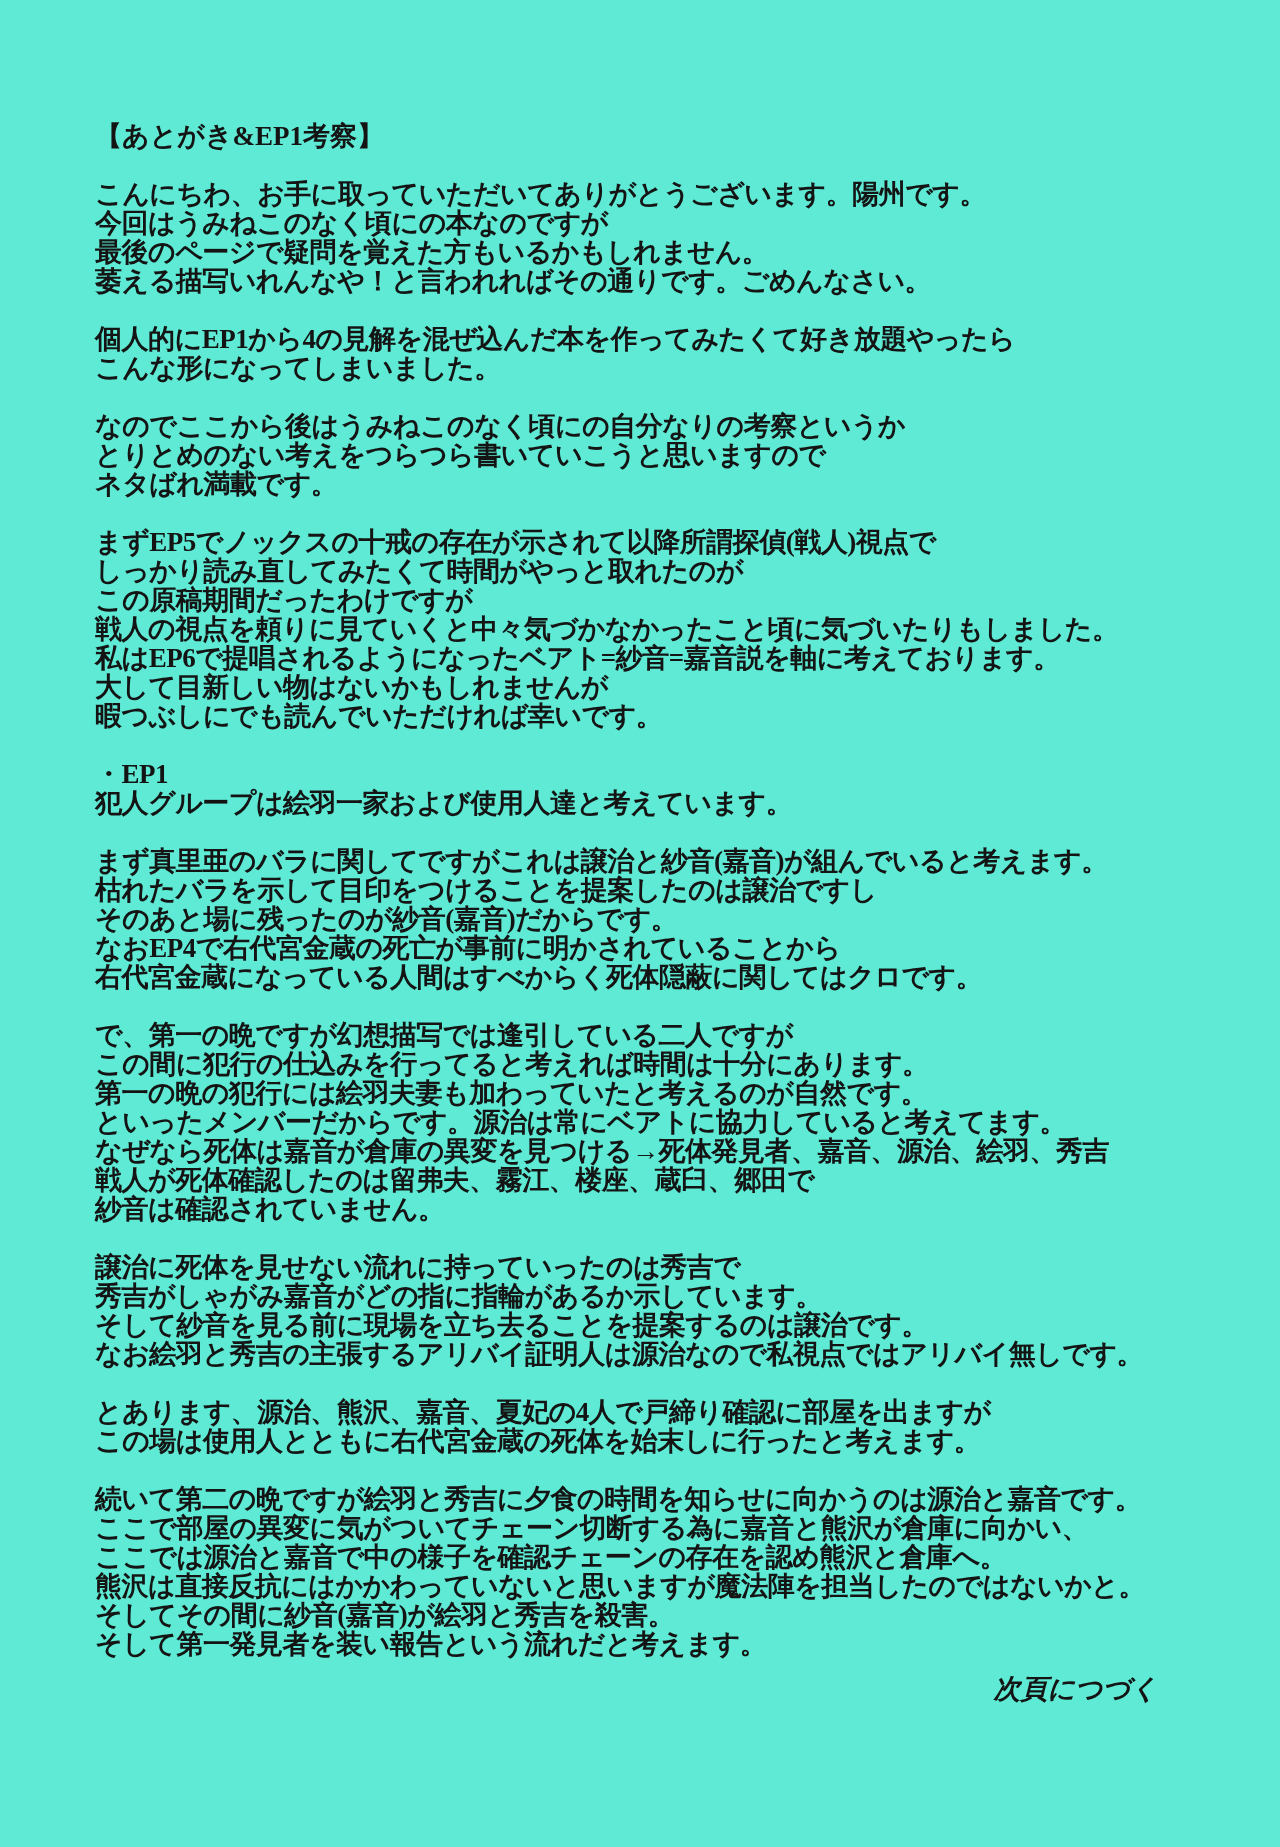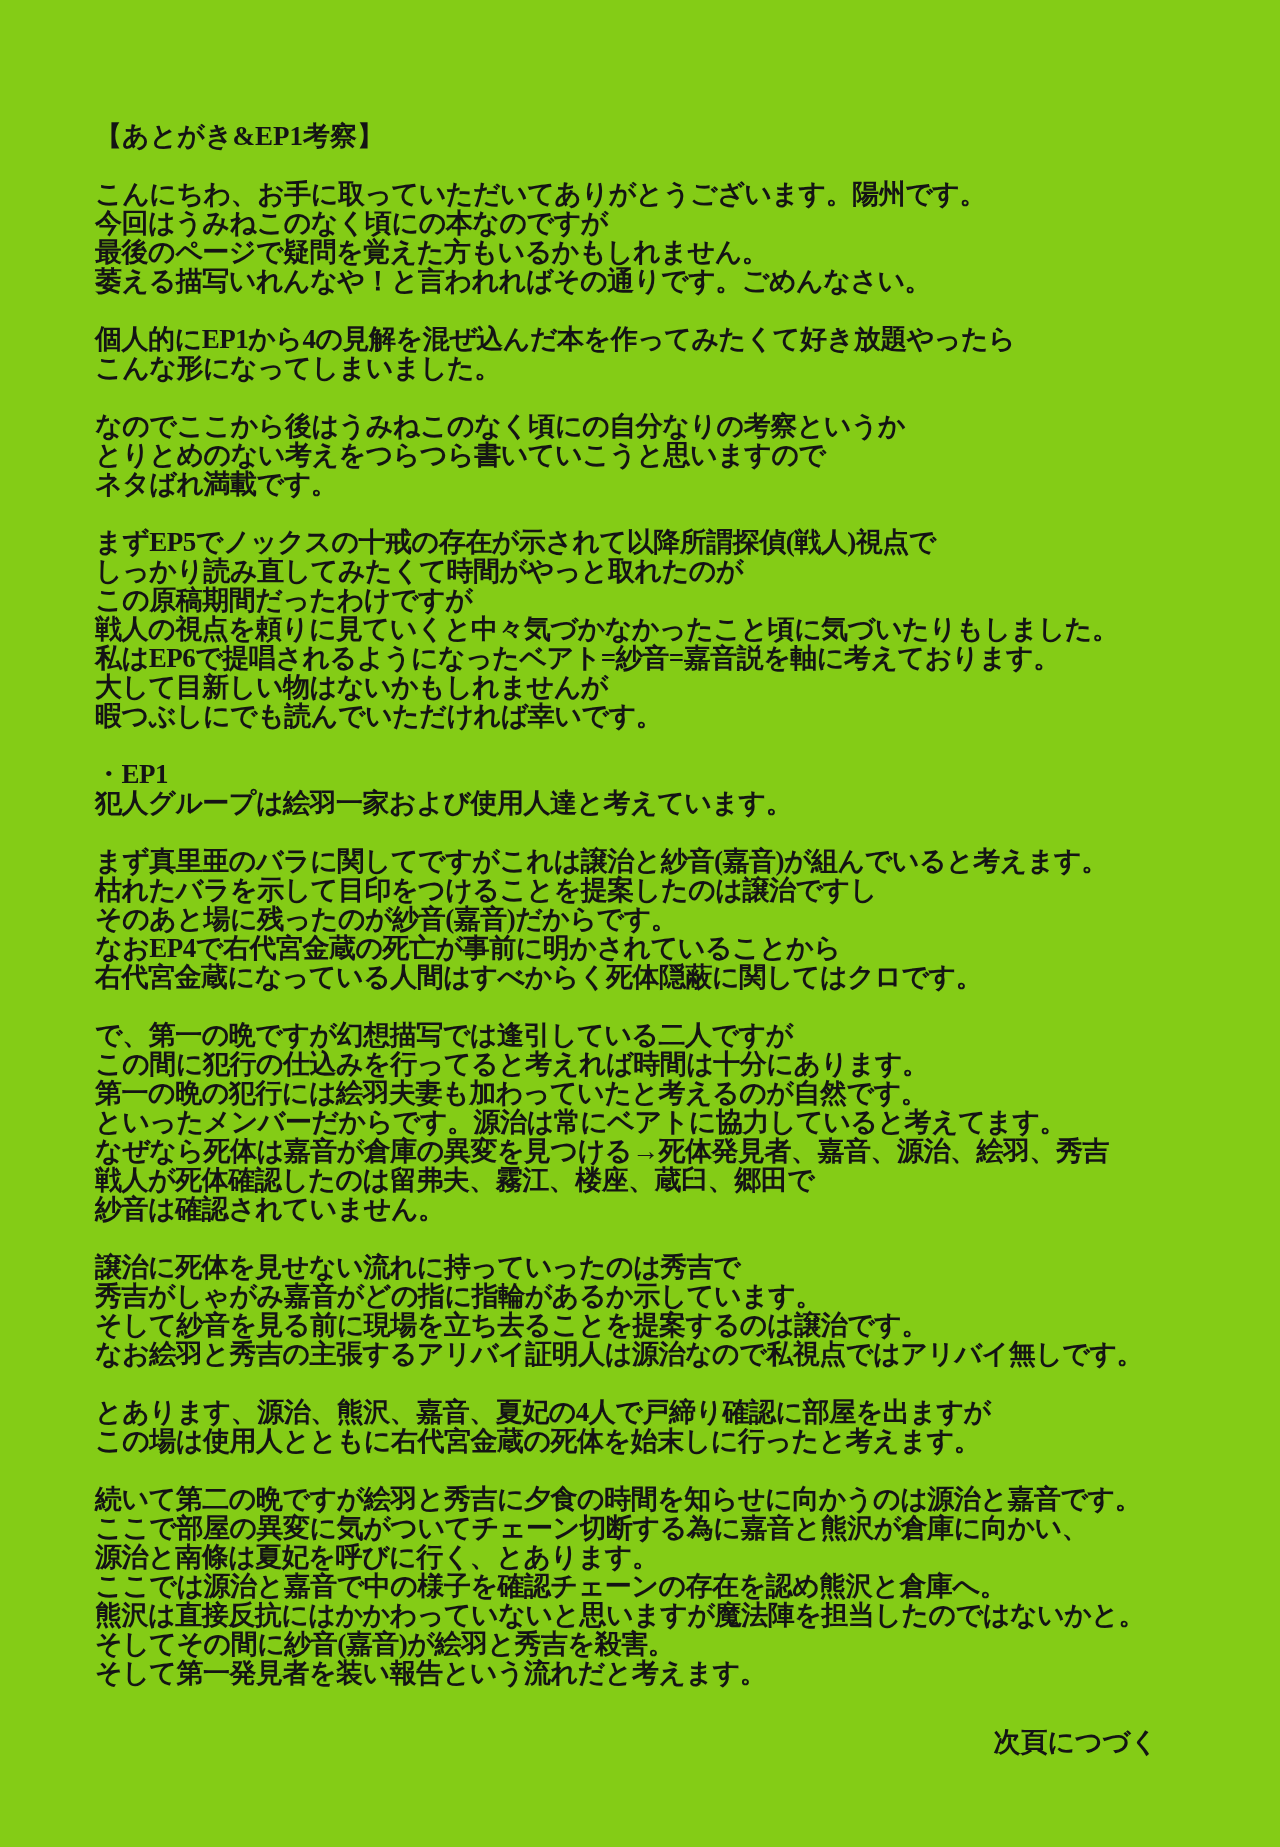--- a/index.html
+++ b/index.html
@@ -4,21 +4,21 @@
 <style>
   html, body {
     margin: 0;
     padding: 0;
     background: #ffffff;
   }
   .page {
     position: relative;
     width: 1280px;
     height: 1847px;
-    background: #84cc16;
+    background: #5eead4;
     overflow: hidden;
     font-family: "Liberation Serif", "DejaVu Serif", serif;
     color: #141414;
   }
   .content {
     position: absolute;
     top: 122px;
     left: 95px;
     right: 60px;
   }
@@ -37,29 +37,30 @@
   }
   .line {
     font-size: 27px;
     line-height: 29px;
     font-weight: 600;
     white-space: nowrap;
     letter-spacing: -0.5px;
   }
   .footer {
     position: absolute;
-    top: 1728px;
+    top: 1675px;
     left: 0;
     right: 122px;
     text-align: right;
     font-size: 27px;
     line-height: 29px;
     font-weight: 600;
     font-family: "Liberation Serif", "DejaVu Serif", serif;
     color: #141414;
+    font-style: italic;
   }
 </style>
 </head>
 <body>
 
 <div class="page">
   <div class="content">
     <div class="heading">【あとがき&amp;EP1考察】</div>
     <div id="paragraphs">
         <div class="para">
@@ -112,21 +113,20 @@
           <div class="line">そして紗音を見る前に現場を立ち去ることを提案するのは譲治です。</div>
           <div class="line">なお絵羽と秀吉の主張するアリバイ証明人は源治なので私視点ではアリバイ無しです。</div>
         </div>
         <div class="para">
           <div class="line">とあります、源治、熊沢、嘉音、夏妃の4人で戸締り確認に部屋を出ますが</div>
           <div class="line">この場は使用人とともに右代宮金蔵の死体を始末しに行ったと考えます。</div>
         </div>
         <div class="para">
           <div class="line">続いて第二の晩ですが絵羽と秀吉に夕食の時間を知らせに向かうのは源治と嘉音です。</div>
           <div class="line">ここで部屋の異変に気がついてチェーン切断する為に嘉音と熊沢が倉庫に向かい、</div>
-          <div class="line">源治と南條は夏妃を呼びに行く、とあります。</div>
           <div class="line">ここでは源治と嘉音で中の様子を確認チェーンの存在を認め熊沢と倉庫へ。</div>
           <div class="line">熊沢は直接反抗にはかかわっていないと思いますが魔法陣を担当したのではないかと。</div>
           <div class="line">そしてその間に紗音(嘉音)が絵羽と秀吉を殺害。</div>
           <div class="line">そして第一発見者を装い報告という流れだと考えます。</div>
         </div>
       </div>
   </div>
   <div class="footer">次頁につづく</div>
 </div>
 

